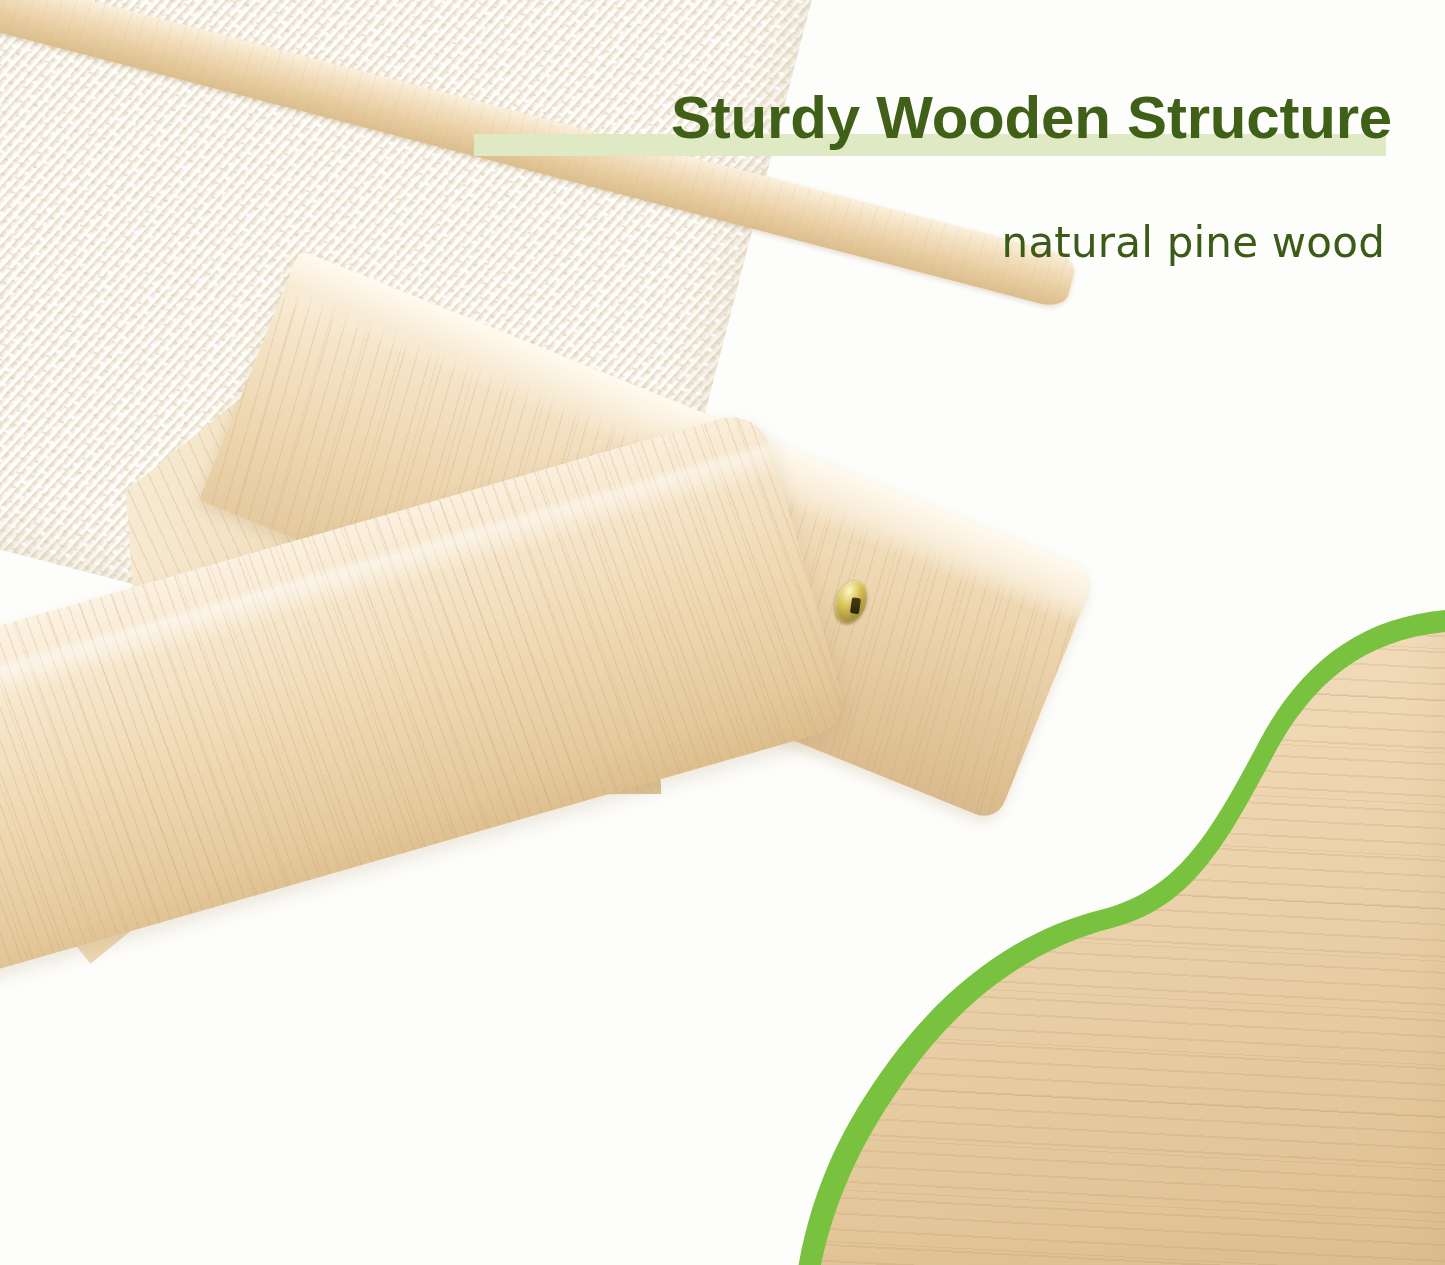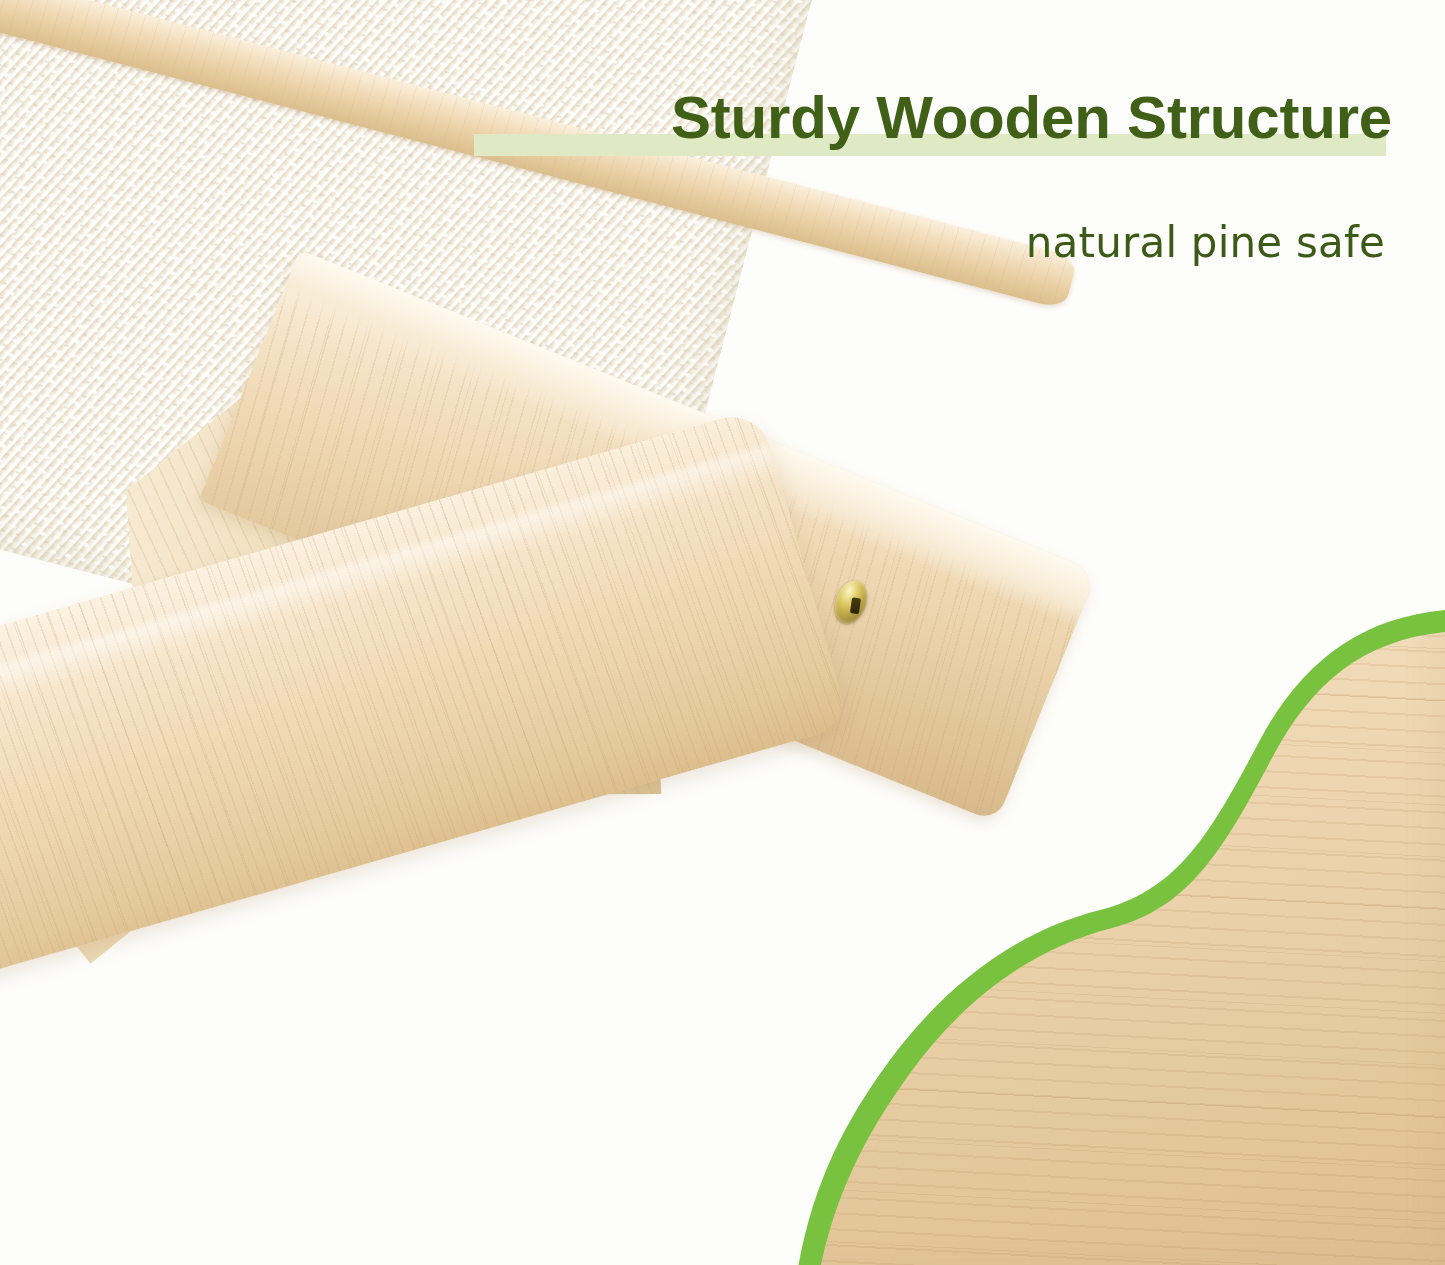--- a/index.html
+++ b/index.html
@@ -249,16 +249,16 @@
     <div class="board-wood"></div>
     <div class="board-sheen"></div>
   </div>
 
   <div class="headline-wrap">
     <div class="headline-hl"></div>
     <div class="headline">Sturdy Wooden Structure</div>
   </div>
 
   <div class="subtitle">
-    <div>natural pine safe</div>
+    <div>natural pine wood</div>
   </div>
 
 </div>
 
 </body></html>

